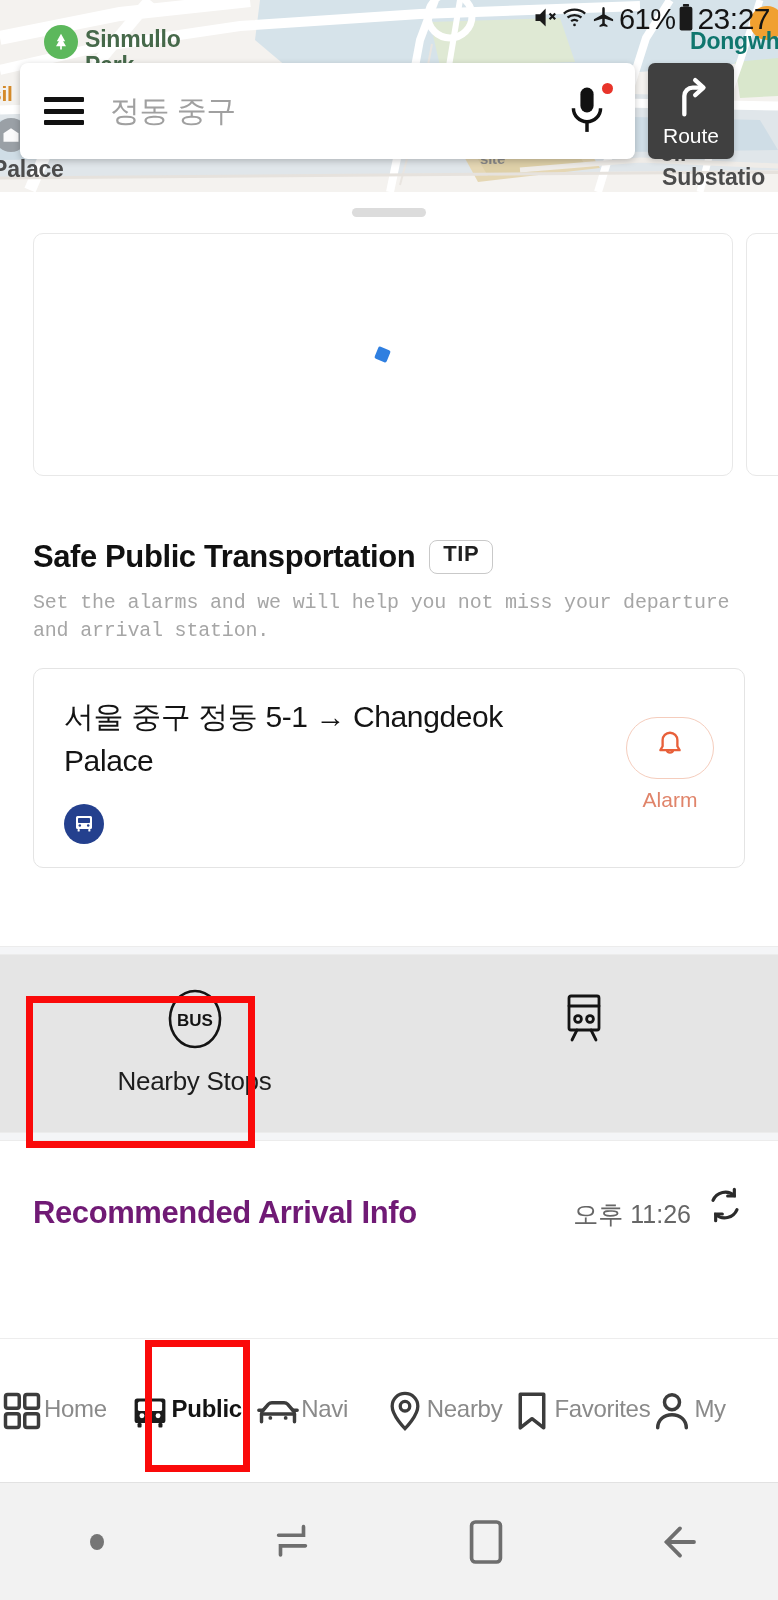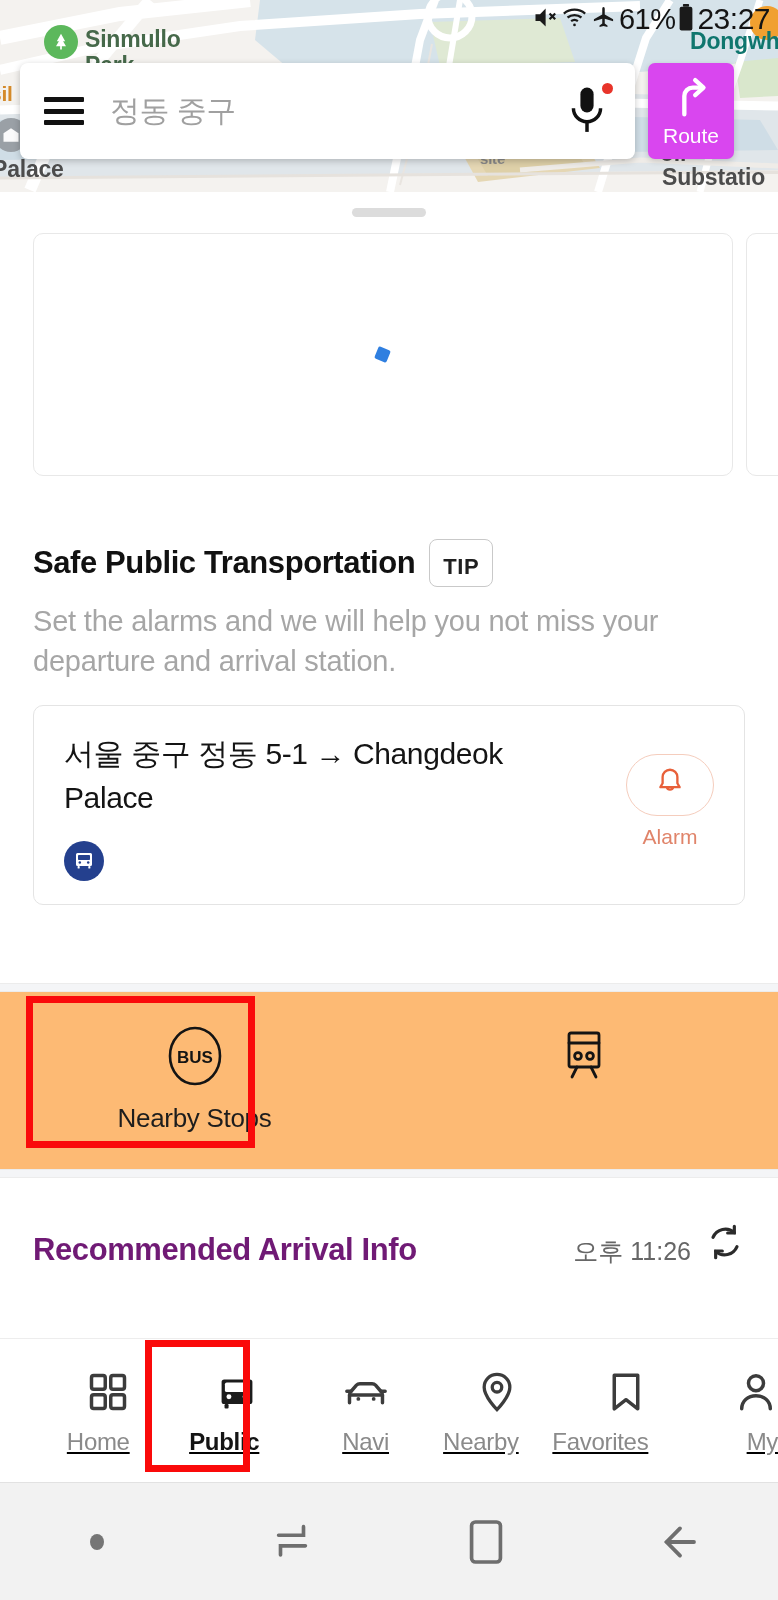--- a/index.html
+++ b/index.html
@@ -50,21 +50,21 @@
   .hamburger { width: 40px; height: 28px; display:flex; flex-direction:column;
     justify-content: space-between; margin-right: 26px; cursor:pointer; }
   .hamburger span { display:block; height:5px; background:#111; border-radius:1px; }
   .search-text { font-size: 30px; color: #a0a0a0; flex:1; letter-spacing:-0.5px;}
   .mic-wrap { position: relative; width: 46px; height: 52px; }
   .mic-dot { position:absolute; right:-2px; top:-2px; width:11px; height:11px;
     border-radius:50%; background:#e8342a; }
 
   .route-btn {
     position: absolute; left: 648px; top: 63px; width: 86px; height: 96px;
-    background: #d946ef; border-radius: 7px;
+    background: #404040; border-radius: 7px;
     display: flex; flex-direction: column; align-items: center;
     justify-content: center; cursor:pointer;
     box-shadow: 0 2px 6px rgba(0,0,0,0.18);
   }
   .route-label { color: #fff; font-size: 21px; margin-top: 2px; }
 
   
   .sheet { position: absolute; top: 192px; left: 0; width: 778px;
     background: #ffffff; height: 1290px; }
   .drag-handle { width: 74px; height: 9px; border-radius: 5px;
@@ -82,24 +82,24 @@
     position: absolute; left: 50%; top: 50%; width: 13px; height: 13px;
     margin: -7px 0 0 -7px; background: #2f7fe0;
     transform: rotate(22deg); border-radius: 2px;
   }
 
   
   .sec-head { margin: 58px 0 0 33px; display:flex; align-items:center; }
   .sec-title { font-size: 31px; font-weight: bold; color:#111;
     letter-spacing:-0.4px; }
   .tip-badge { margin-left: 14px; border: 1.5px solid #c9c9c9;
-    border-radius: 8px; padding: 14px 13px 6px 13px; font-size: 22px;
+    border-radius: 8px; padding: 0 13px 6px 13px; font-size: 22px;
     font-weight: bold; color:#202020; letter-spacing:0.5px; }
-  .sec-sub { margin: 14px 33px 0 33px; font-size: 29px; color:#a6a6a6;
-    line-height: 1.38; letter-spacing:-0.2px; }
+  .sec-sub { margin: 14px 33px 0 33px; font-size: 20px; color:#a6a6a6;
+    line-height: 1.38; letter-spacing:-0.2px;font-family:Liberation Mono, monospace; }
 
   
   .route-card {
     margin: 24px 33px 0 33px; height: 200px;
     border: 1px solid #e4e4e4; border-radius: 10px; background:#fff;
     position: relative; padding: 26px 30px;
   }
   .route-text { font-size: 30px; color: #141414; line-height: 1.46;
     letter-spacing:-0.4px; max-width: 490px; }
   .bus-badge { position:absolute; left:30px; top:135px; width:40px; height:40px;
@@ -110,21 +110,21 @@
   .alarm-pill { width: 88px; height: 62px; border:1.5px solid #f5cdbd;
     border-radius: 31px; display:flex; align-items:center;
     justify-content:center; }
   .alarm-label { margin-top: 9px; font-size: 21px; color:#e0846a; }
 
   
   .band { width: 778px; height: 9px; background: #f4f5f7;
     border-top: 1px solid #ececec; border-bottom: 1px solid #ececec; }
 
   
-  .shortcuts { display:flex; padding: 32px 0 34px 0; background:#fdba74; }
+  .shortcuts { display:flex; padding: 32px 0 34px 0; background:#e5e5e5; }
   .shortcut { flex:1; display:flex; flex-direction:column;
     align-items:center; cursor:pointer; position:relative; }
   .shortcut .sc-icon { height: 64px; display:flex; align-items:center;
     justify-content:center; }
   .shortcut .sc-label { margin-top: 14px; font-size: 26px; color:#1d1d1d;
     text-align:center; line-height:1.25; letter-spacing:-0.3px; }
   .hl-box { position:absolute; border: 7px solid #fa0a0a; pointer-events:none; }
   .hl-shortcut { left: 26px; top: 996px; width: 229px; height: 152px; }
 
   
@@ -132,27 +132,27 @@
   .rec-title { font-size: 31px; font-weight:bold; color:#701a75;
     letter-spacing:-0.4px; flex:1; }
   .rec-time { font-size: 25px; color:#666; margin-right: 14px; }
 
   
   .bottom-nav {
     position:absolute; left:0; top: 1338px; width: 778px; height: 144px;
     background: #ffffff; border-top: 1px solid #ededed;
     display:flex; align-items:center;
   }
-  .nav-item { flex:1; display:flex; flex-direction:column; align-items:flex-end;
-    cursor:pointer;text-decoration:underline; }
+  .nav-item { flex:1; display:flex; flex-direction:row; align-items:flex-start;
+    cursor:pointer; }
   .nav-icon { height: 52px; display:flex; align-items:center;
     justify-content:center; }
   .nav-label { margin-top: 10px; font-size: 24px; color:#8a8a8a;
     letter-spacing:-0.3px; }
-  .nav-item.active .nav-label { color:#141414; font-weight:bold;margin-left:16px; }
+  .nav-item.active .nav-label { color:#141414; font-weight:bold; }
   .hl-nav { left: 145px; top: 1340px; width: 105px; height: 132px; }
 
   
   .android-nav {
     position:absolute; left:0; top: 1482px; width: 778px; height: 118px;
     background: #f2f2f2; border-top: 1px solid #e2e2e2;
     display:flex; align-items:center;
   }
   .an-item { flex:1; display:flex; align-items:center; justify-content:center;
     cursor:pointer; }

